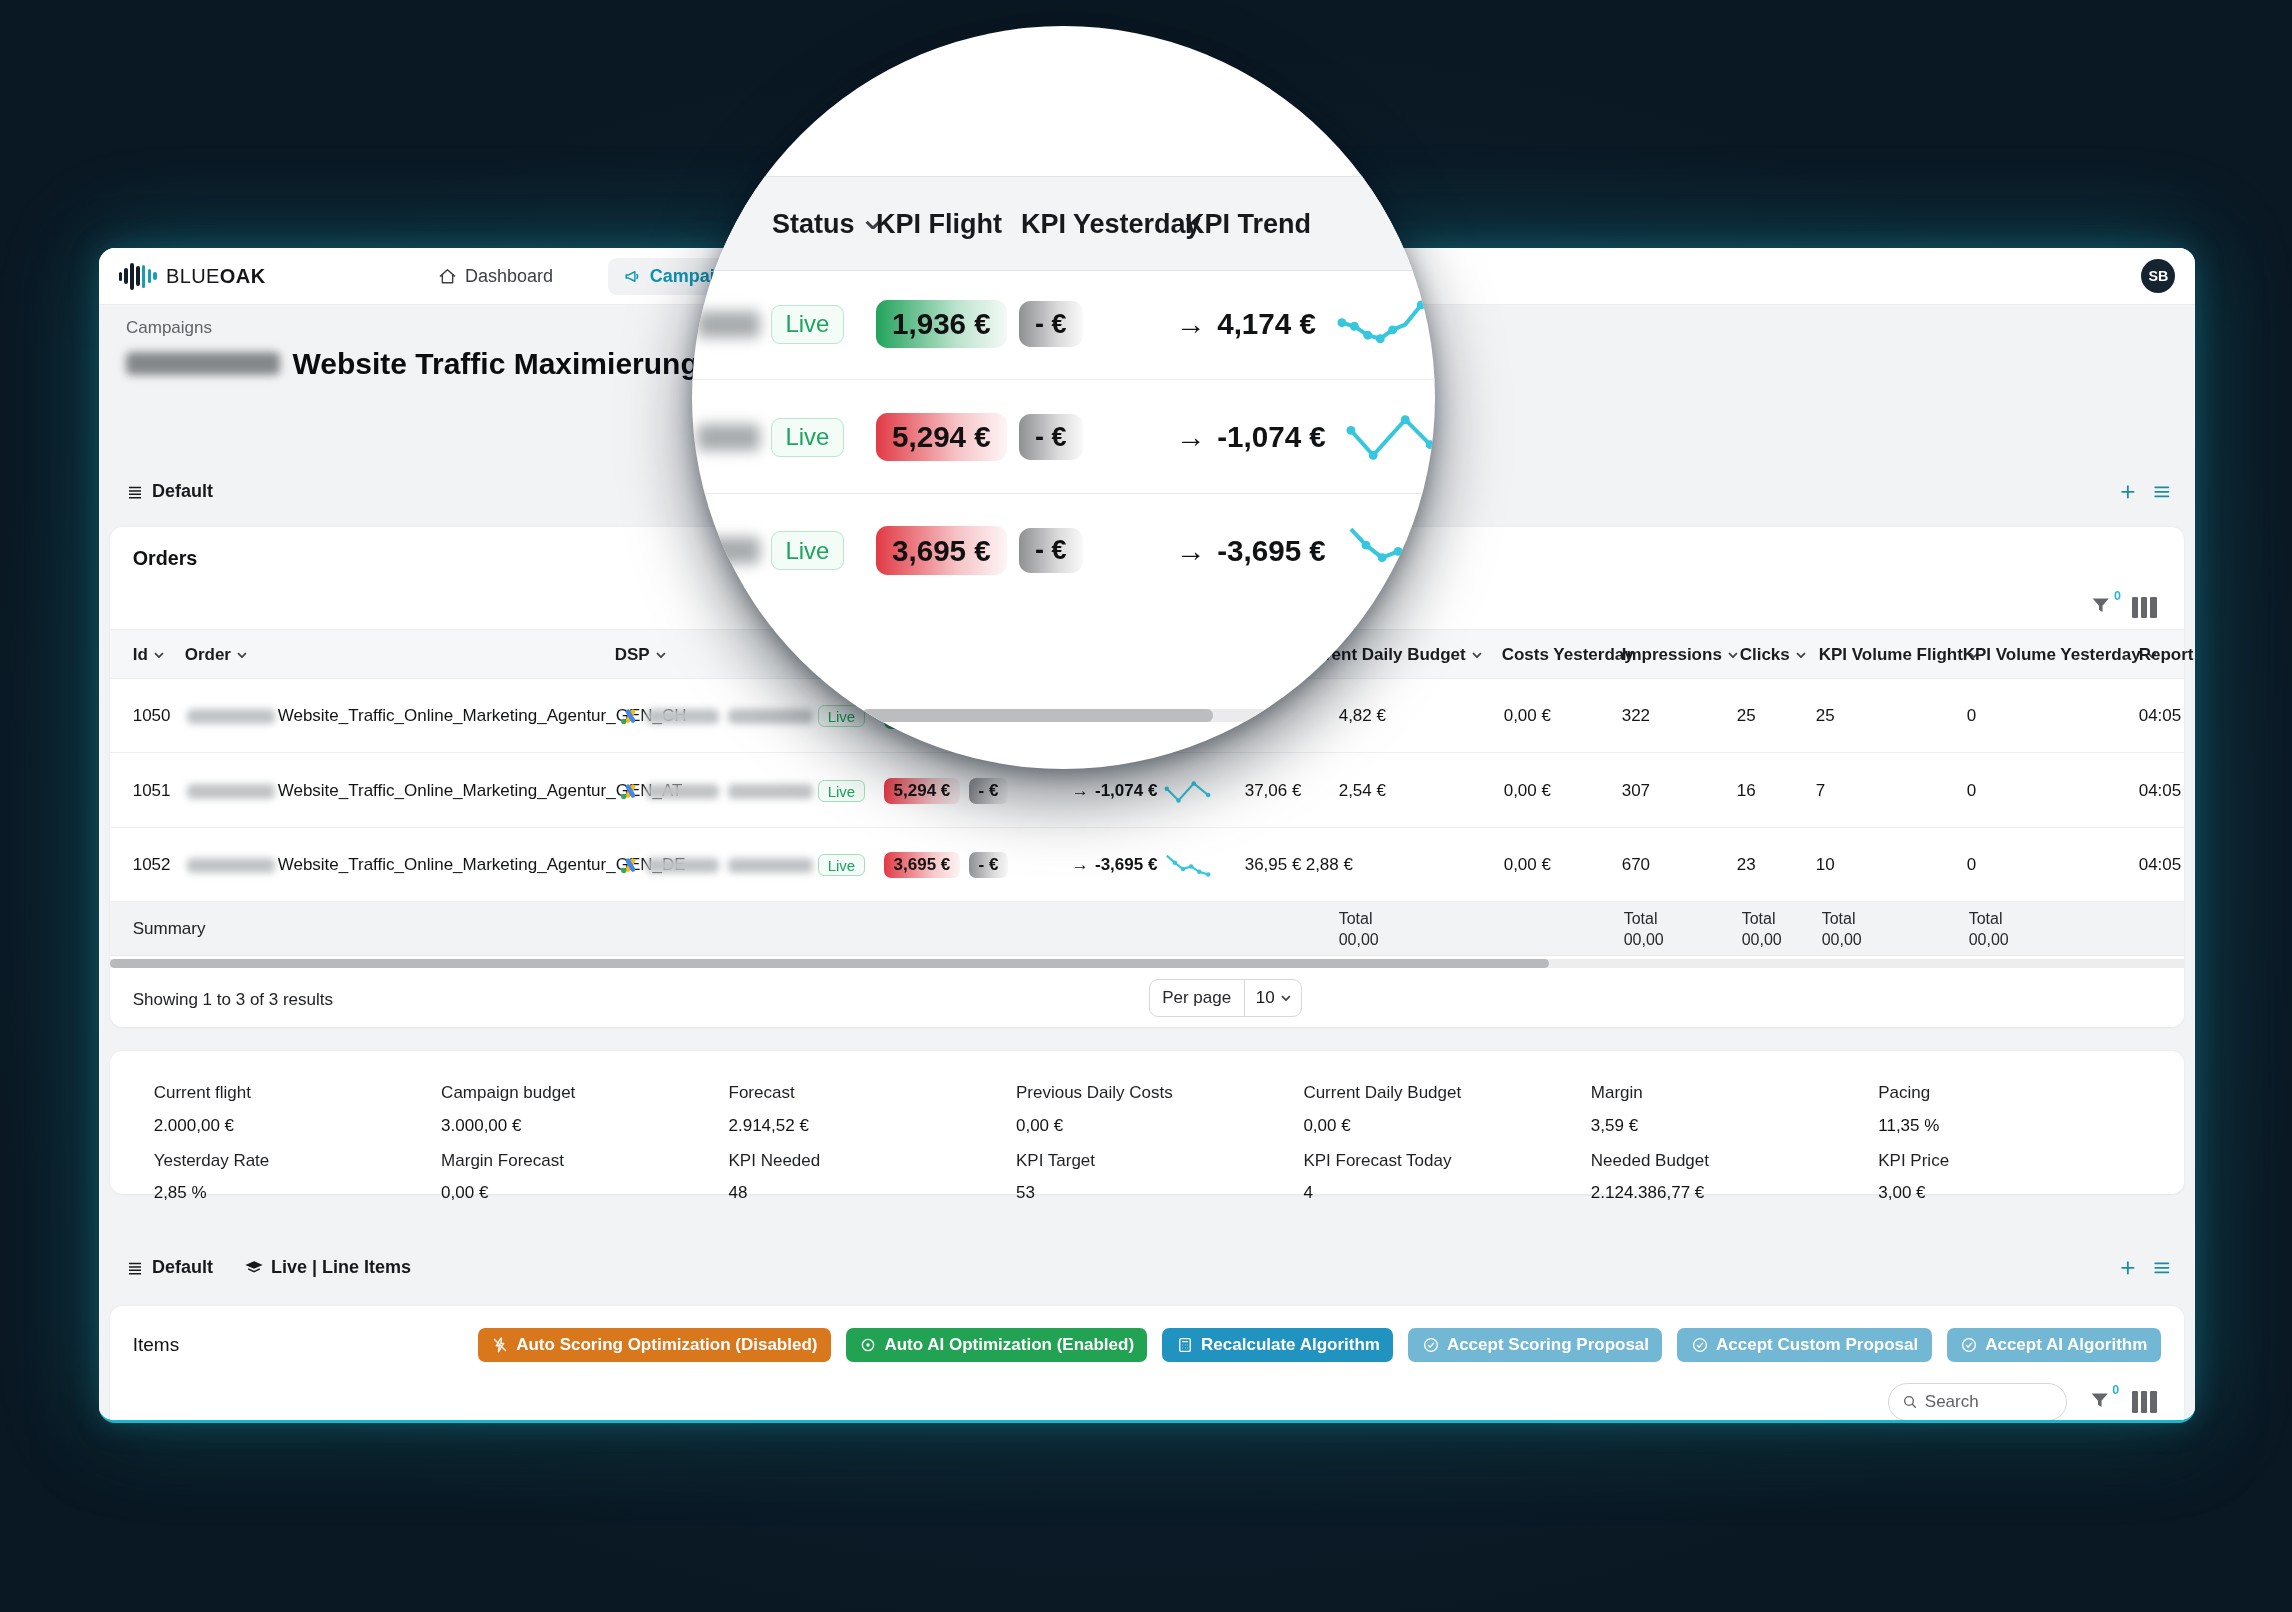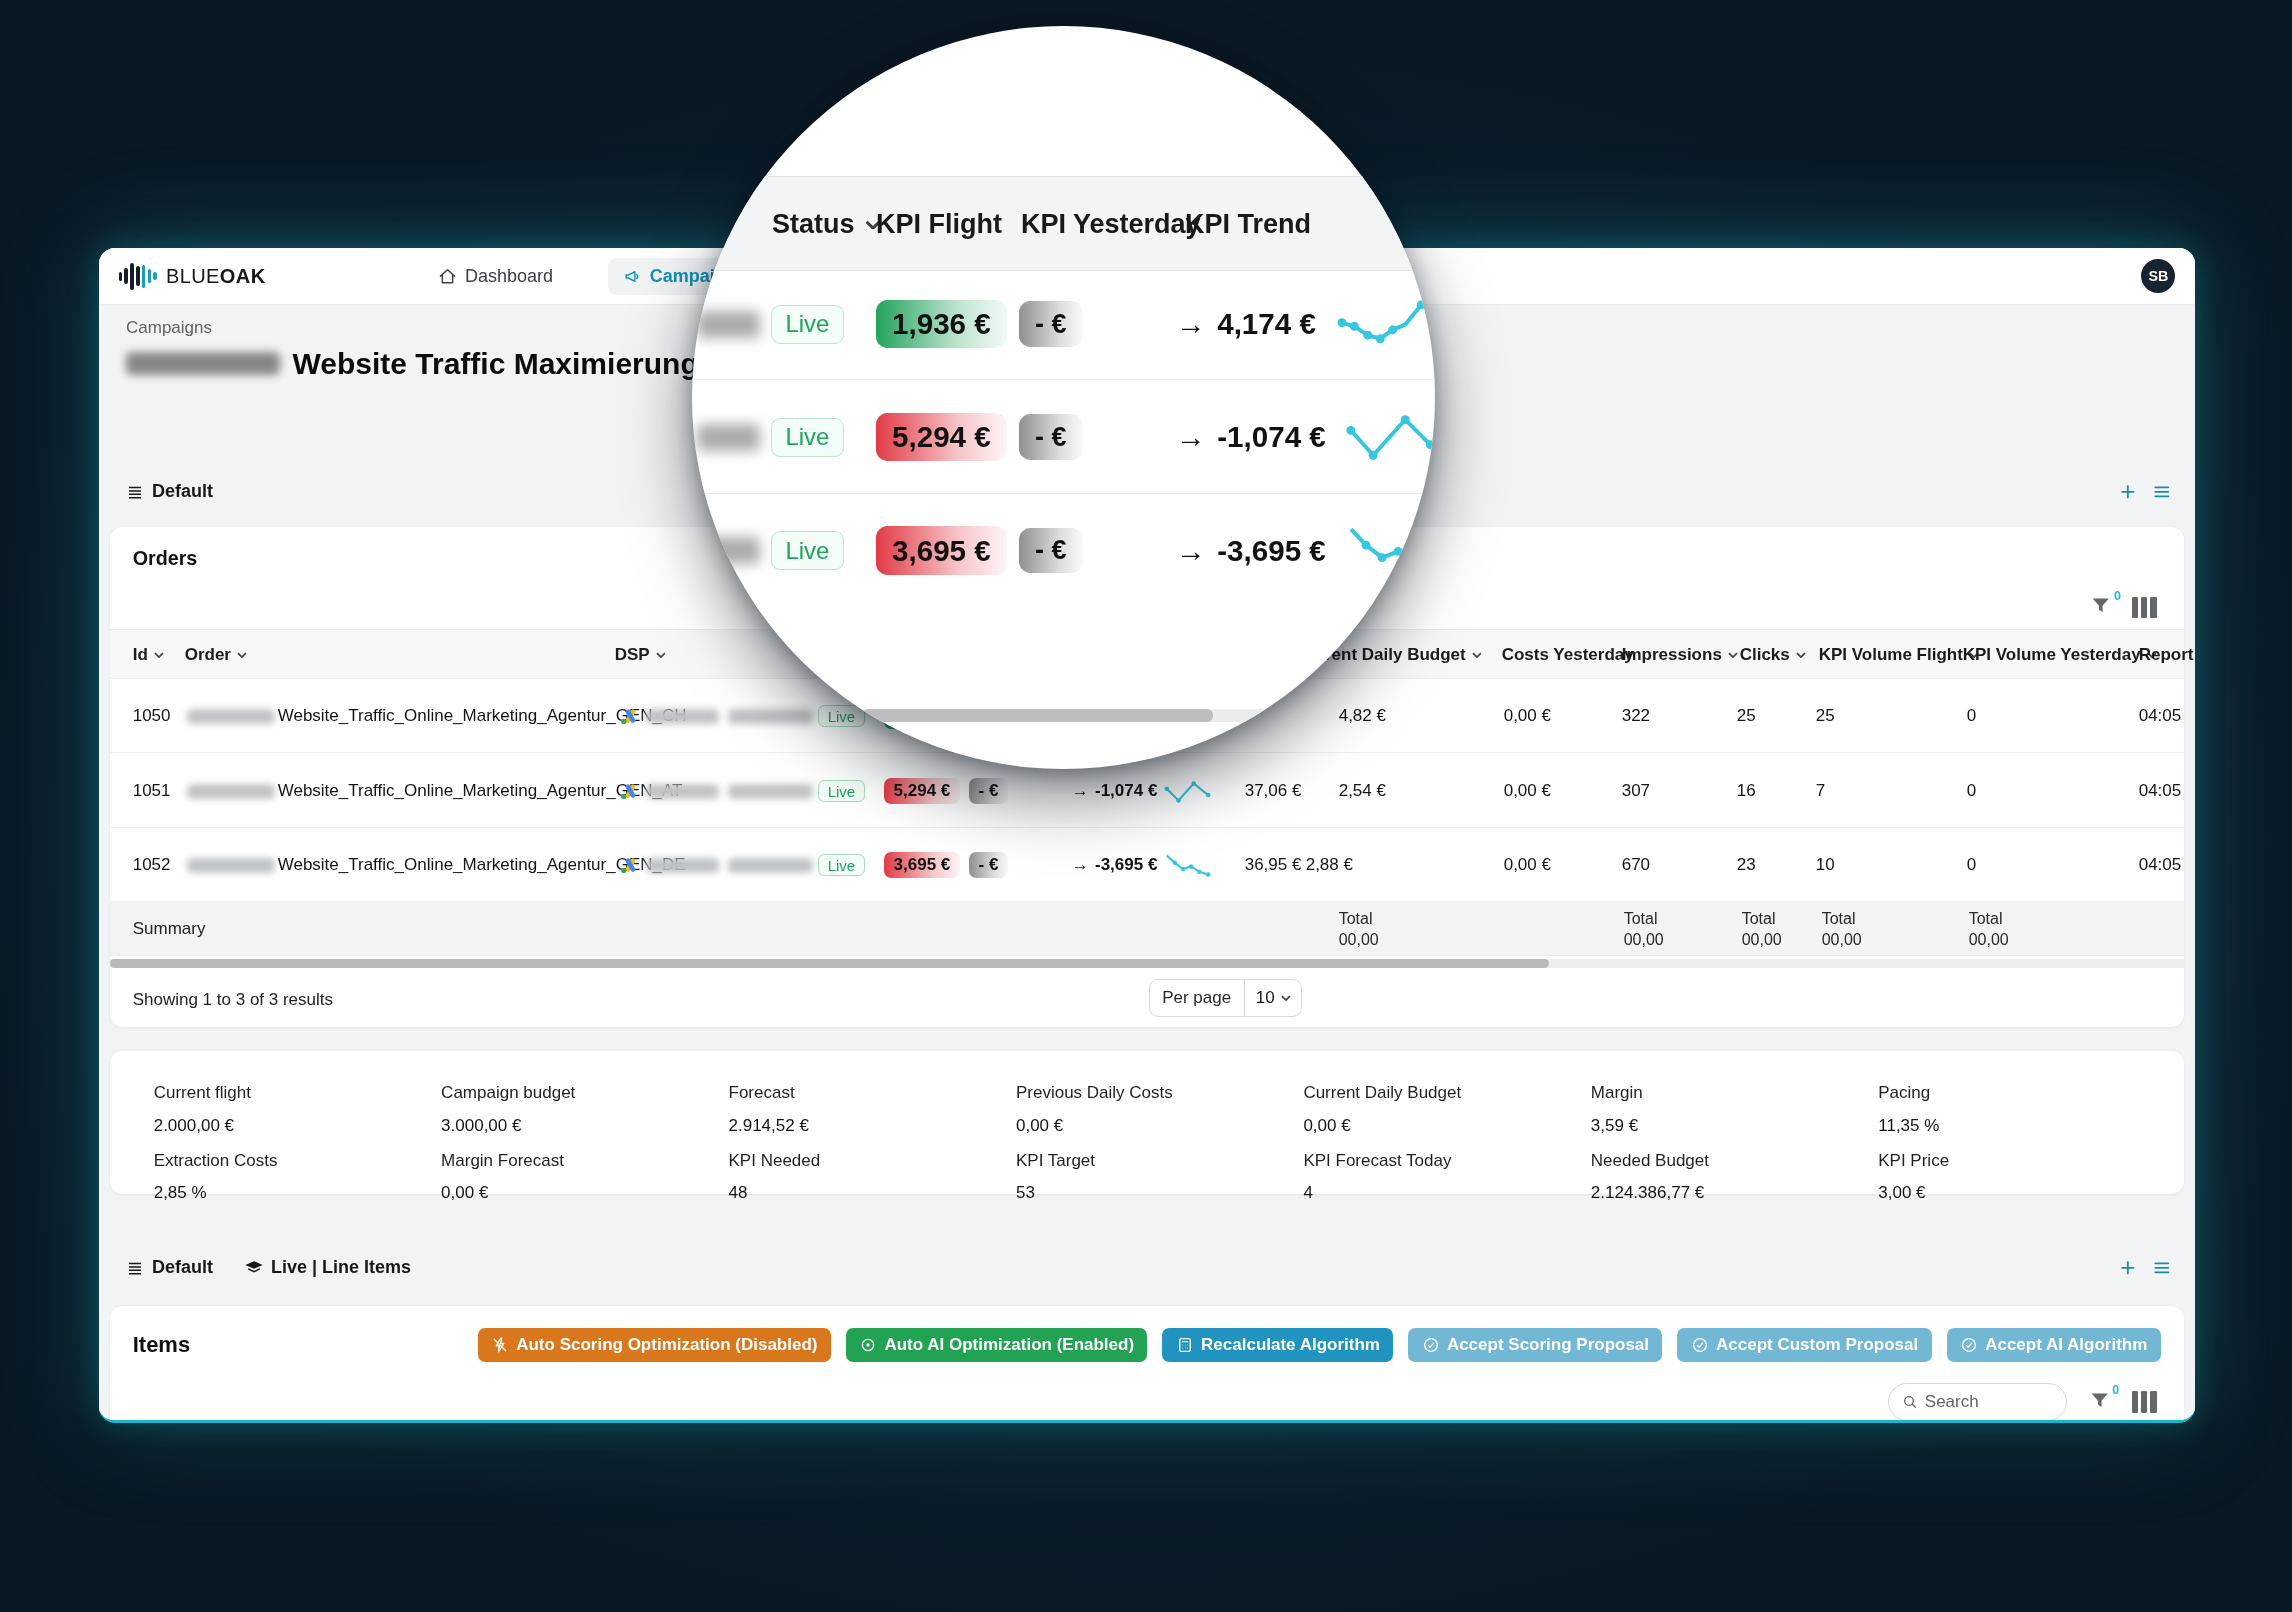--- a/index.html
+++ b/index.html
@@ -464,21 +464,21 @@
               </span>
           </div>
         </div>
       </section>
 
       <section class="card stats-card">
         <div class="stats-grid">
           <div class="stat-col">
             <span class="stat-label">Current flight</span>
             <span class="stat-value">2.000,00 €</span>
-            <span class="stat-label second">Extraction Costs</span>
+            <span class="stat-label second">Yesterday Rate</span>
             <span class="stat-value">2,85 %</span>
           </div>
           <div class="stat-col">
             <span class="stat-label">Campaign budget</span>
             <span class="stat-value">3.000,00 €</span>
             <span class="stat-label second">Margin Forecast</span>
             <span class="stat-value">0,00 €</span>
           </div>
           <div class="stat-col">
             <span class="stat-label">Forecast</span>
@@ -532,21 +532,21 @@
               <path d="M12 5v14M5 12h14" stroke-linecap="round"></path>
             </svg>
           <svg viewBox="0 0 24 24">
               <path d="M4 6.5h16M4 12h16M4 17.5h16" stroke-linecap="round"></path>
             </svg>
         </div>
       </div>
 
       <section class="card items-card">
         <div class="items-head">
-          <h2 style="font-size:22px;font-weight:700;color:#101113">Items</h2>
+          <h2 style="font-size:19px;font-weight:400;color:#101113">Items</h2>
           <div class="item-actions">
             <button class="ibtn" style="background:#d9771c">
               <svg viewBox="0 0 24 24">
                   <path d="M13 3 7 13h4l-1 8 7-11h-4l1-7zM4 4l16 16" stroke-linejoin="round"></path>
                 </svg>
               <span>Auto Scoring Optimization (Disabled)</span>
             </button>
             <button class="ibtn" style="background:#22a253">
               <svg viewBox="0 0 24 24">
                   <circle cx="12" cy="12" r="7.5"></circle>

